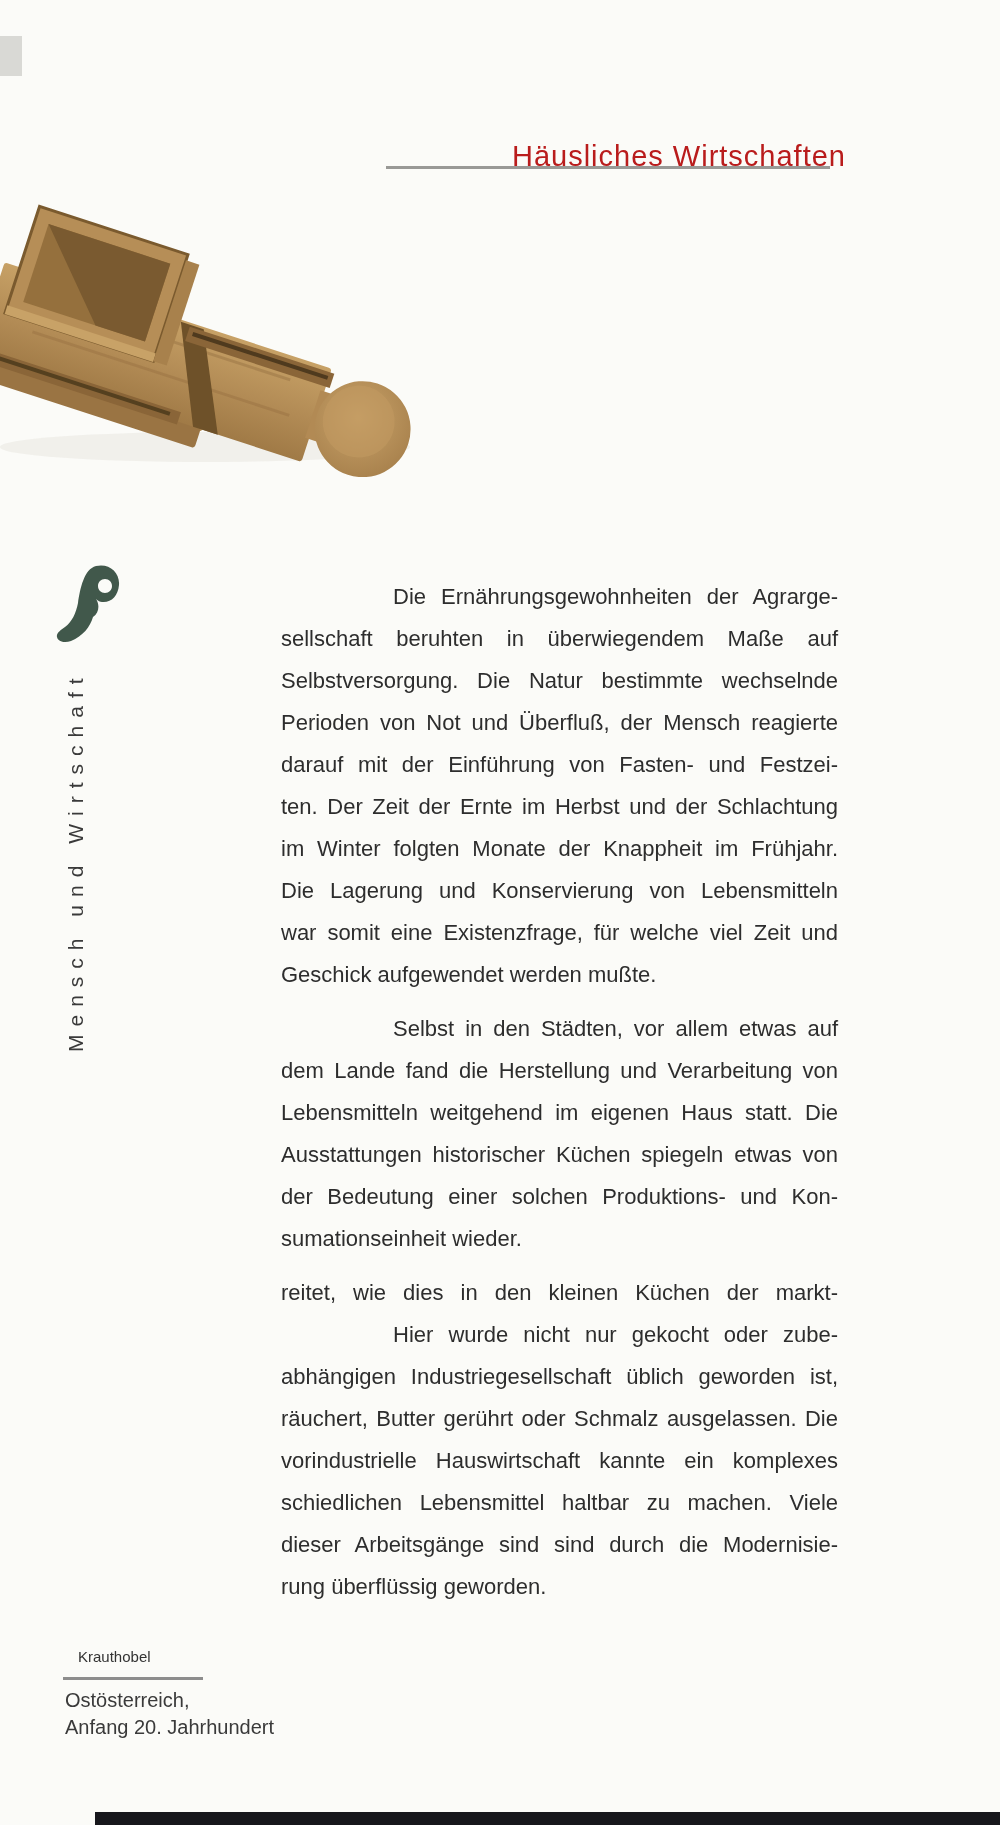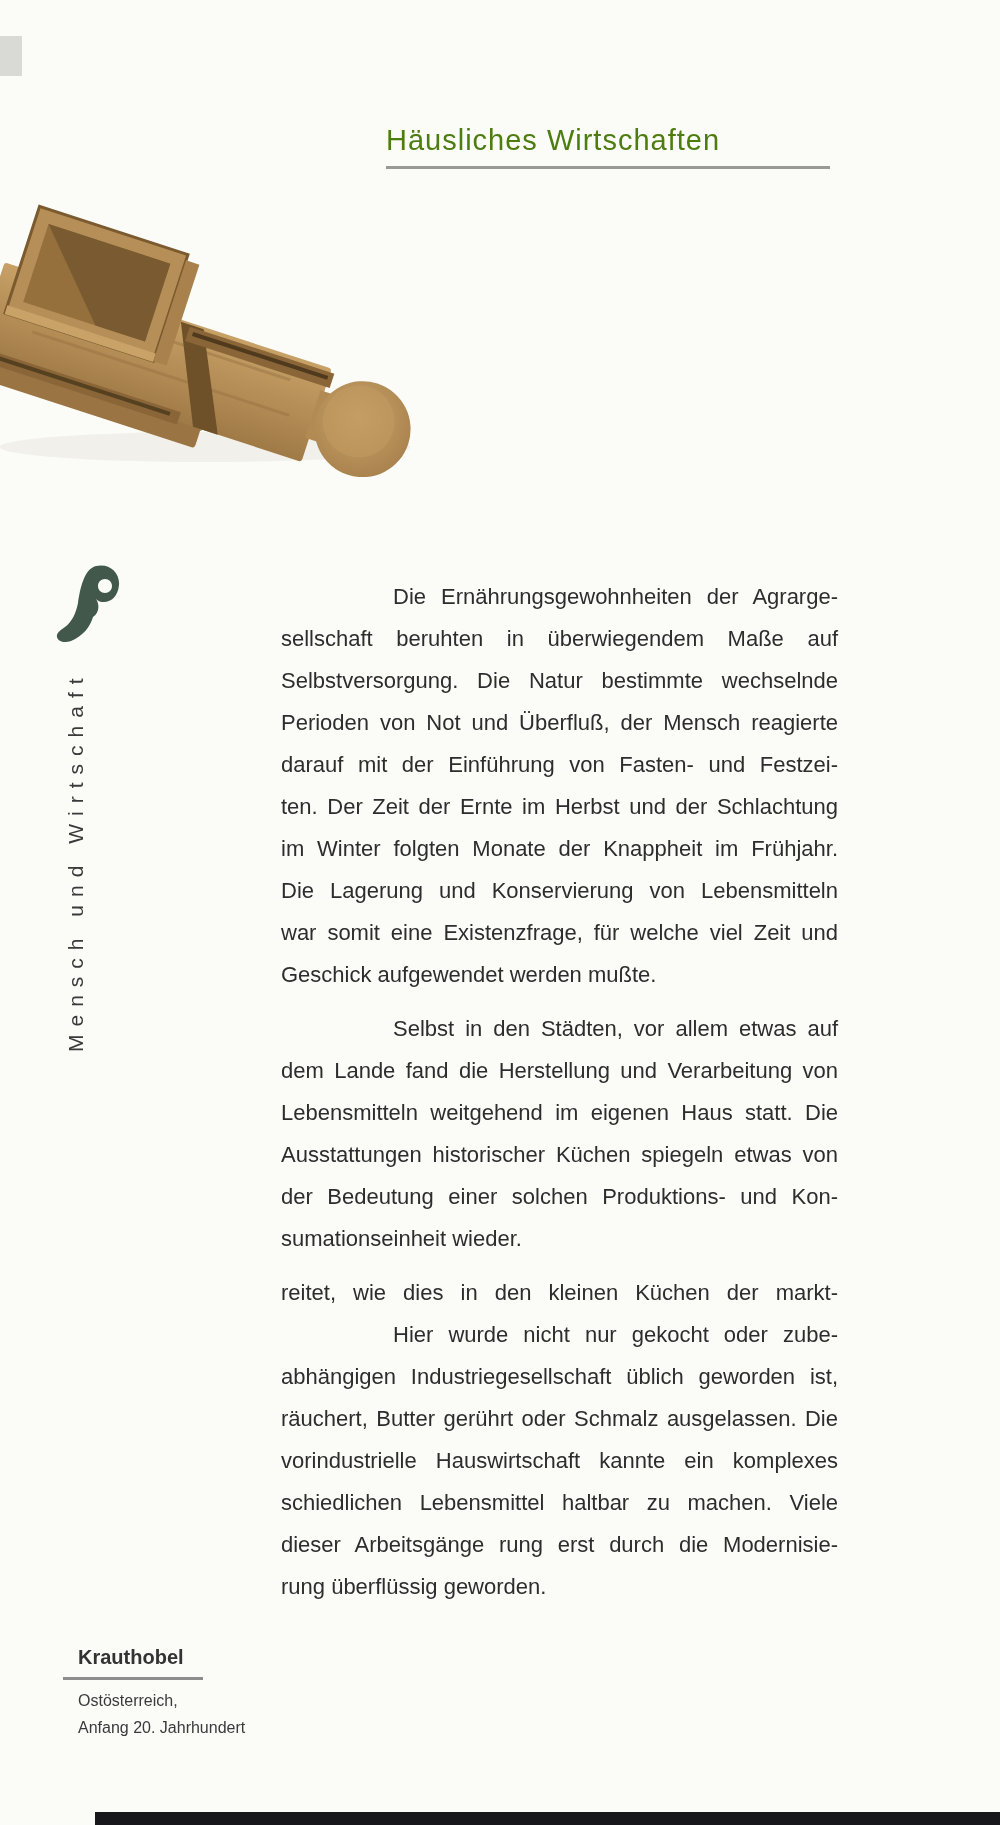--- a/index.html
+++ b/index.html
@@ -13,23 +13,23 @@
     color:#303030;
   }
   
   .corner-artifact{
     position:absolute;left:0;top:36px;width:22px;height:40px;
     background:#d9d9d5;
   }
   
   .title{
     position:absolute;left:386px;top:124px;width:444px;
-    margin:0;
+    margin:16px;
     font-size:29px;font-weight:400;letter-spacing:1px;
-    color:#4d7c0f;text-align:left;
+    color:#b91c1c;text-align:right;
     white-space:nowrap;
   }
   .title-rule{
     position:absolute;left:386px;top:166px;width:444px;height:3px;
     background:#999996;
   }
   
   .photo{position:absolute;left:0;top:165px;width:470px;height:312px;}
   
   .chapter-icon{position:absolute;left:56px;top:564px;width:66px;height:82px;}
@@ -50,26 +50,26 @@
     line-height:42px;
     text-align:justify;
     text-align-last:justify;
     white-space:normal;
   }
   .line.first{text-indent:112px;}
   .line.last{text-align:right;text-align-last:left;}
   
   .caption{position:absolute;left:63px;top:1645px;width:230px;}
   .caption-title{
-    font-size:20px;font-weight:700;color:#333;
+    font-size:15px;font-weight:400;color:#333;
     margin-left:15px;line-height:24px;
   }
   .caption-rule{width:140px;height:3px;background:#8d8d8d;margin-top:8px;}
   .caption-line{
-    font-size:16px;color:#3a3a3a;margin-left:15px;line-height:27px;
+    font-size:20px;color:#3a3a3a;margin-left:2px;line-height:27px;
   }
   .caption-line.origin{margin-top:7px;}
   
   .bottom-bar{
     position:absolute;left:95px;top:1812px;width:905px;height:13px;
     background:#17171c;
   }
 </style>
 </head>
 <body>
@@ -175,21 +175,21 @@
         <div class="line">der Bedeutung einer solchen Produktions- und Kon-</div>
         <div class="line last">sumationseinheit wieder.</div>
       </div>
       <div class="para">
         <div class="line">reitet, wie dies in den kleinen Küchen der markt-</div>
         <div class="line first">Hier wurde nicht nur gekocht oder zube-</div>
         <div class="line">abhängigen Industriegesellschaft üblich geworden ist,</div>
         <div class="line">räuchert, Butter gerührt oder Schmalz ausgelassen. Die</div>
         <div class="line">vorindustrielle Hauswirtschaft kannte ein komplexes</div>
         <div class="line">schiedlichen Lebensmittel haltbar zu machen. Viele</div>
-        <div class="line">dieser Arbeitsgänge rung erst durch die Modernisie-</div>
+        <div class="line">dieser Arbeitsgänge sind sind durch die Modernisie-</div>
         <div class="line last">rung überflüssig geworden.</div>
       </div>
     </div>
 
   <div class="caption">
     <div class="caption-title">Krauthobel</div>
     <div class="caption-rule"></div>
     <div class="caption-line origin">Ostösterreich,</div>
     <div class="caption-line">Anfang 20. Jahrhundert</div>
   </div>

